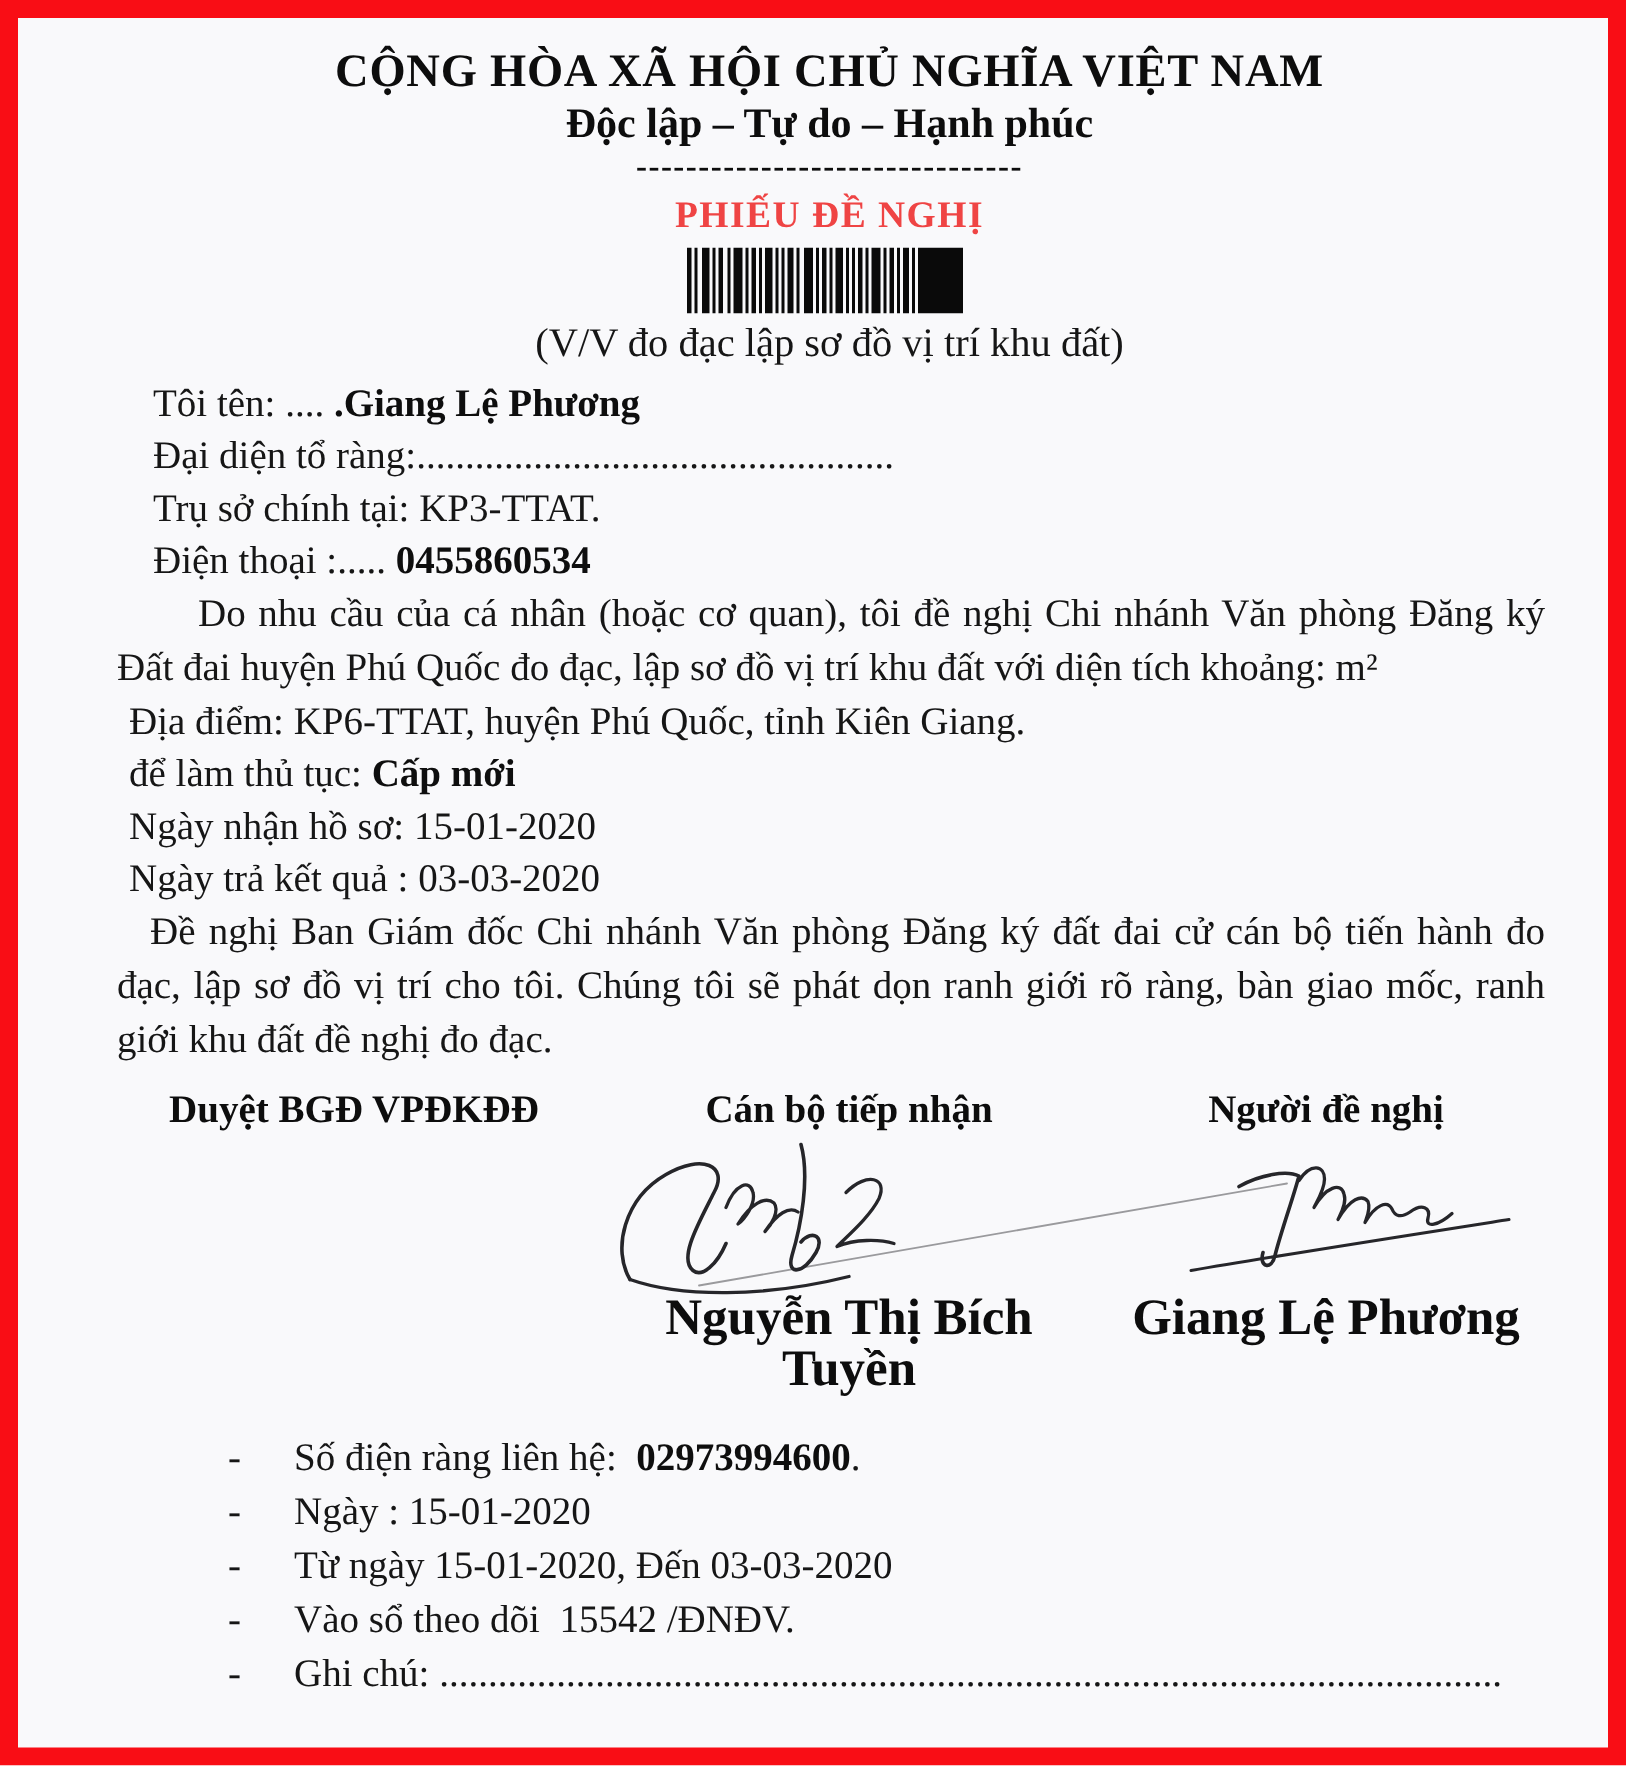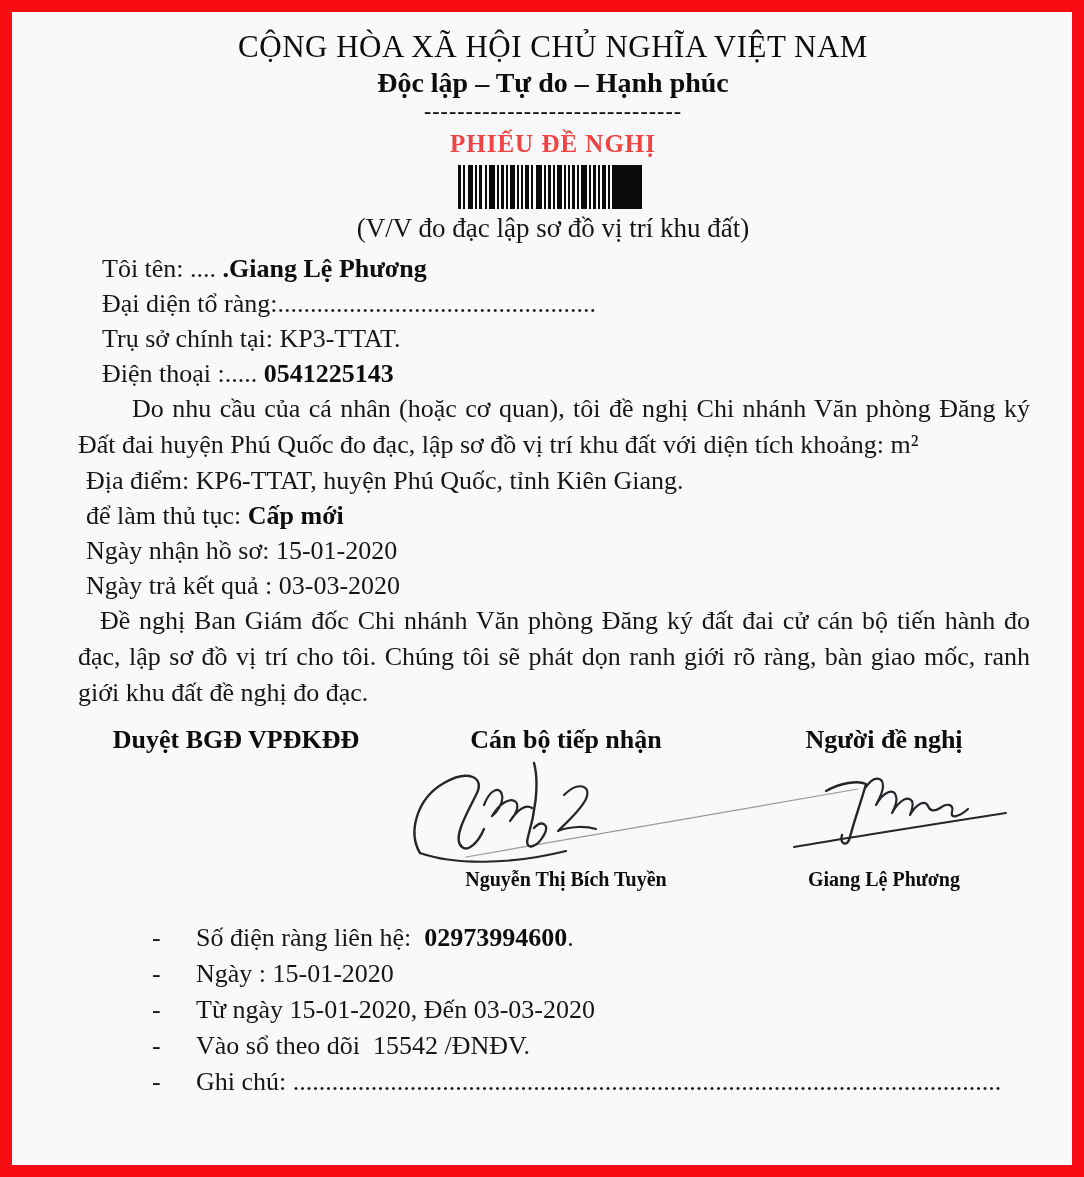--- a/index.html
+++ b/index.html
@@ -15,21 +15,21 @@
     overflow: hidden;
     color: #161616;
   }
   .content {
     width: 100%; height: 100%;
     padding: 16px 42px 8px 64px;
   }
   
   .hdr { text-align: center; }
   .national-title {
-    font-size: 31px; font-weight: normal; line-height: 38px;
+    font-size: 31px; font-weight: bold; line-height: 38px;
     letter-spacing: 0.5px; color: #0d0d0d;
   }
   .motto {
     font-size: 28px; font-weight: bold; line-height: 34px; color: #0d0d0d;
   }
   .divider {
     font-size: 22px; font-weight: bold; line-height: 22px;
     letter-spacing: 1px; color: #0d0d0d;
   }
   .form-title {
@@ -58,21 +58,21 @@
   .sig-head div {
     font-size: 26px; font-weight: bold; line-height: 34px;
     text-align: center; color: #0d0d0d;
   }
   .sig-area { position: relative; height: 105px; }
   .sig-svg { position: absolute; }
   .sig-names {
     display: grid; grid-template-columns: 320px 340px 296px;
   }
   .sig-names div {
-    font-size: 20px; font-weight: bold; line-height: 34px;
+    font-size: 34px; font-weight: bold; line-height: 34px;
     text-align: center; color: #0d0d0d;
   }
   
   .assignment { margin-top: 24px; margin-left: 26px; }
   .assign-heading { font-size: 26px; line-height: 36px; }
   .assign-item {
     font-size: 26px; line-height: 36px;
     padding-left: 50px; display: flex;
   }
   .bullet { width: 44px; flex: 0 0 44px; }
@@ -126,21 +126,21 @@
           <rect x="154" y="0" width="30" height="44"></rect>
         </svg>
       </div>
       <div class="subject">(V/V đo đạc lập sơ đồ vị trí khu đất)</div>
     </div>
 
     <div class="fields">
       <div class="line"><span class="seg">Tôi tên: .... </span><b>.Giang Lệ Phương</b></div>
       <div class="line">Đại diện tổ ràng:.................................................</div>
       <div class="line">Trụ sở chính tại: KP3-TTAT.</div>
-      <div class="line"><span class="seg">Điện thoại :..... </span><b>0541225143</b></div>
+      <div class="line"><span class="seg">Điện thoại :..... </span><b>0455860534</b></div>
     </div>
 
     <div class="para indent-lg">Do nhu cầu của cá nhân (hoặc cơ quan), tôi đề nghị Chi nhánh Văn phòng Đăng ký Đất đai huyện Phú Quốc đo đạc, lập sơ đồ vị trí khu đất với diện tích khoảng: m²</div>
 
     <div class="info">
       <div class="line">Địa điểm: KP6-TTAT, huyện Phú Quốc, tỉnh Kiên Giang.</div>
       <div class="line"><span class="seg">để làm thủ tục: </span><b>Cấp mới</b></div>
       <div class="line">Ngày nhận hồ sơ: 15-01-2020</div>
       <div class="line">Ngày trả kết quả : 03-03-2020</div>
     </div>

